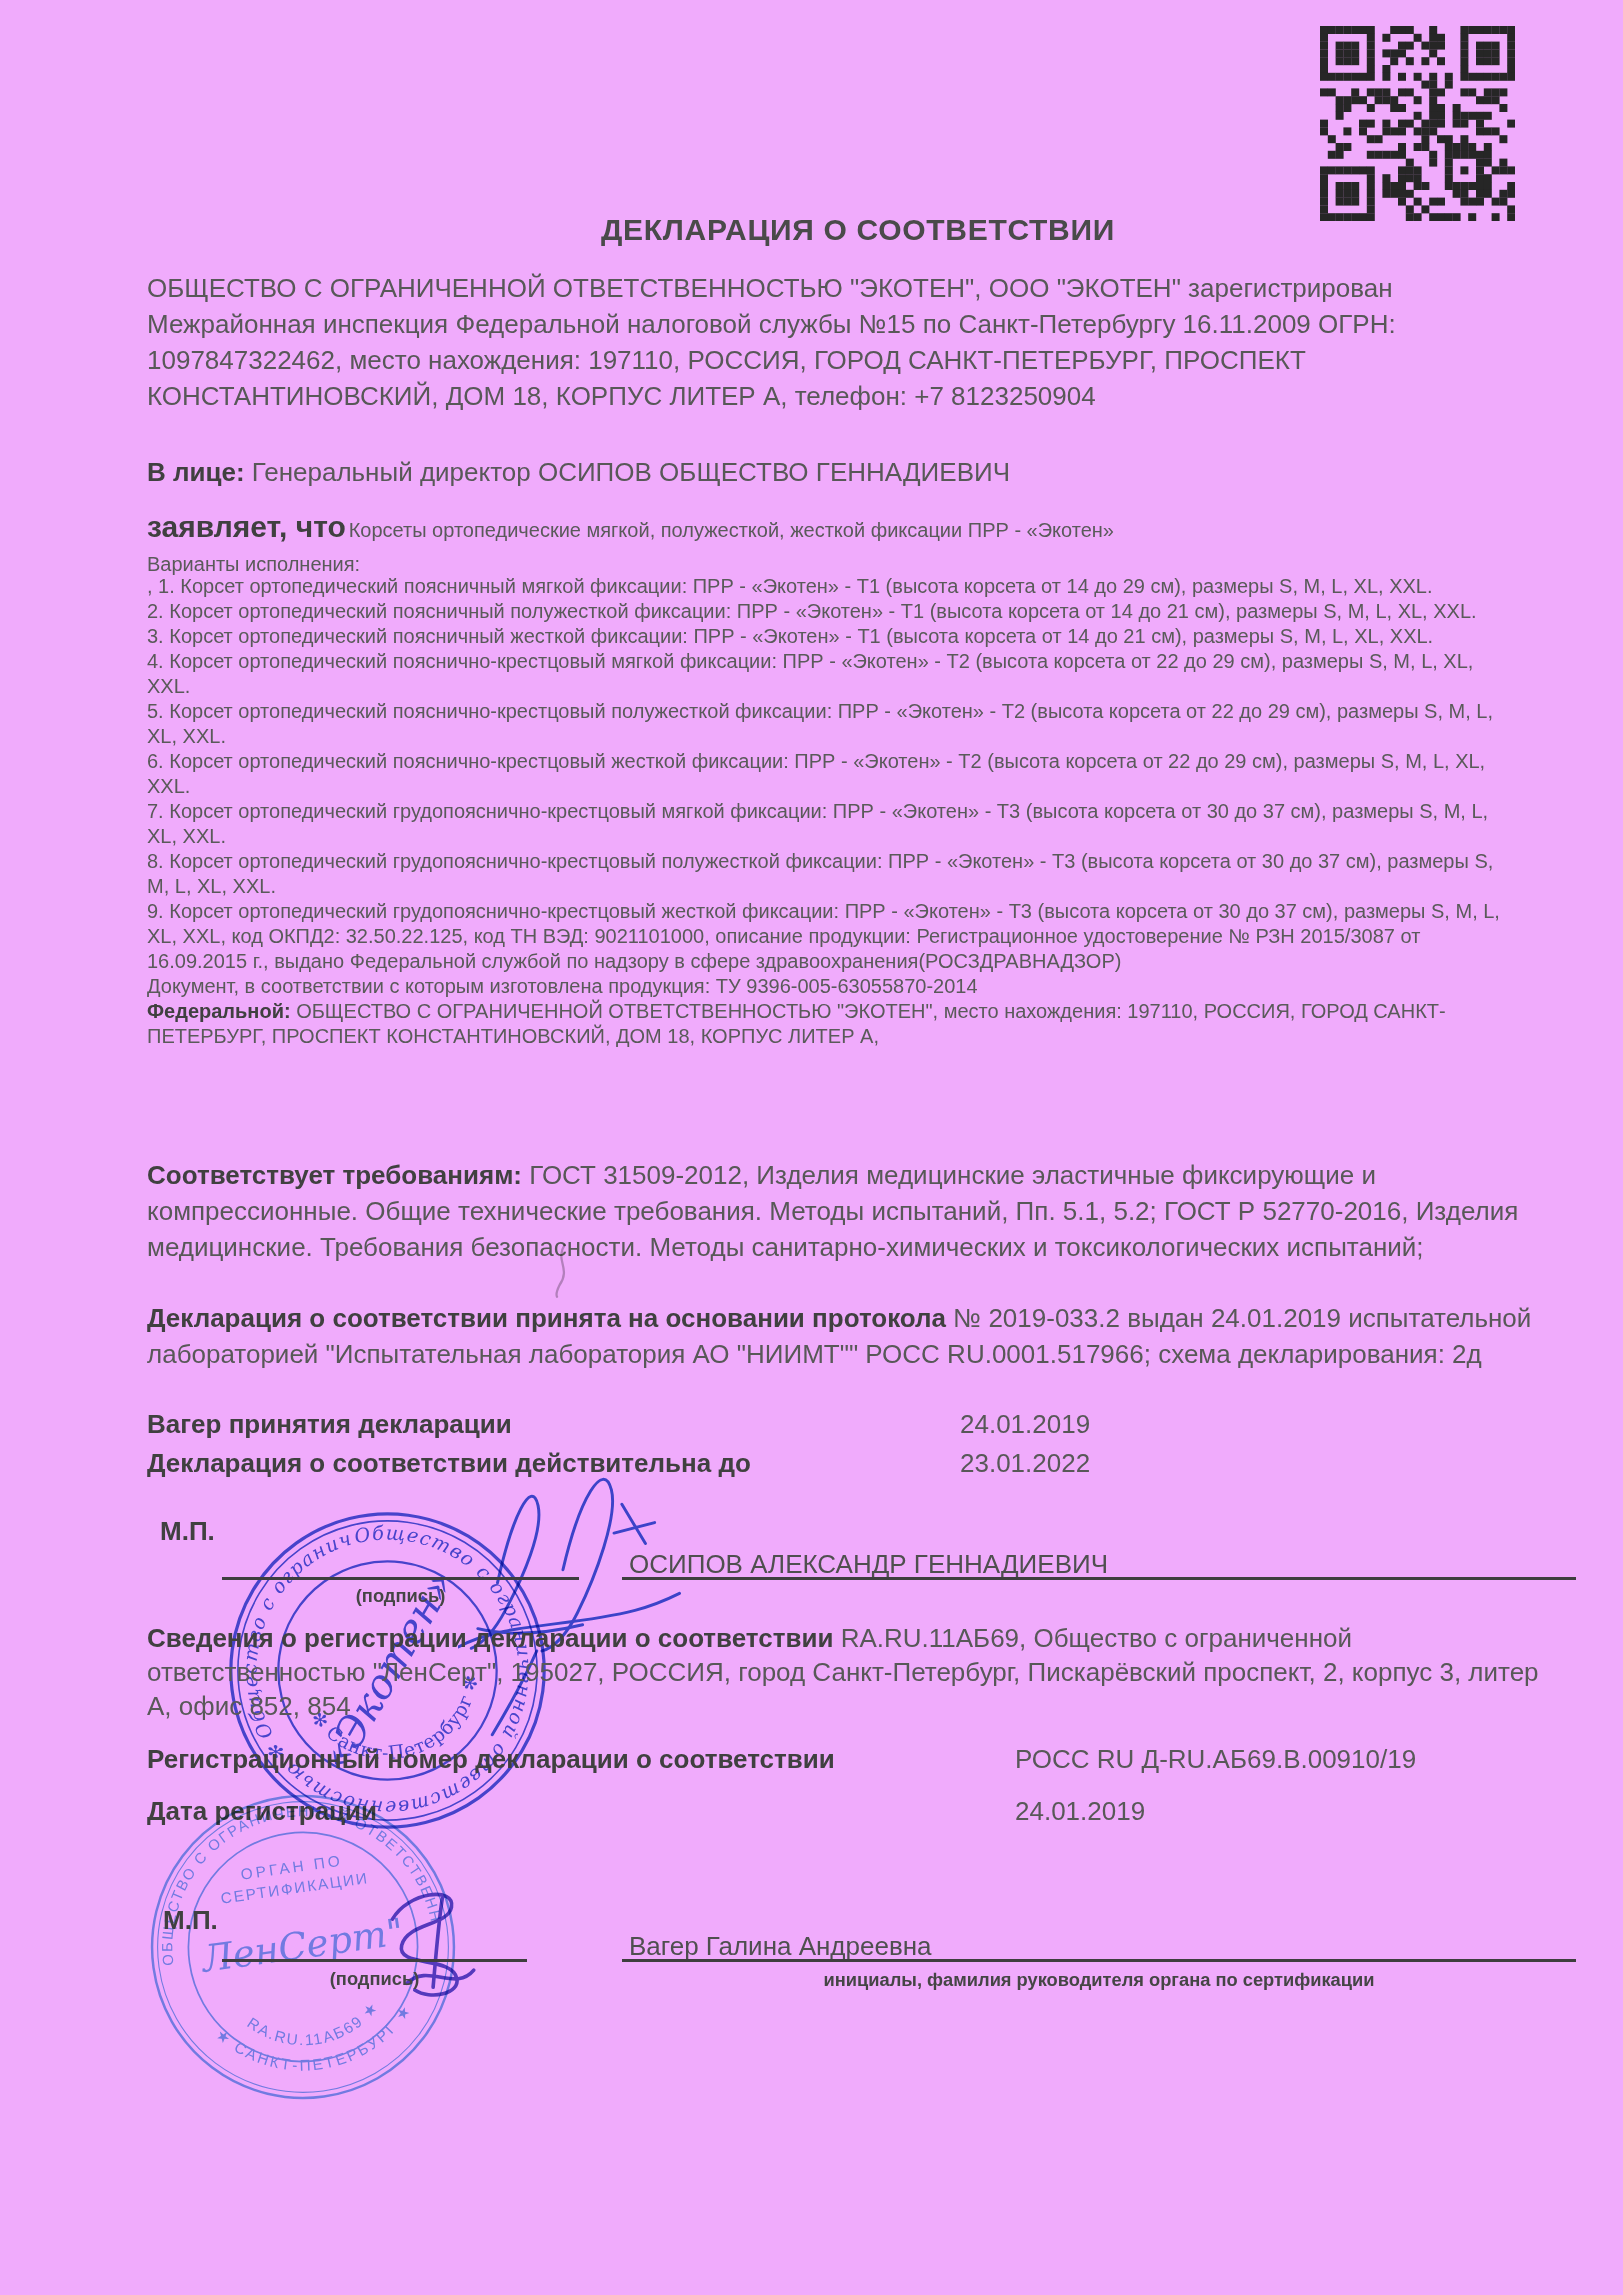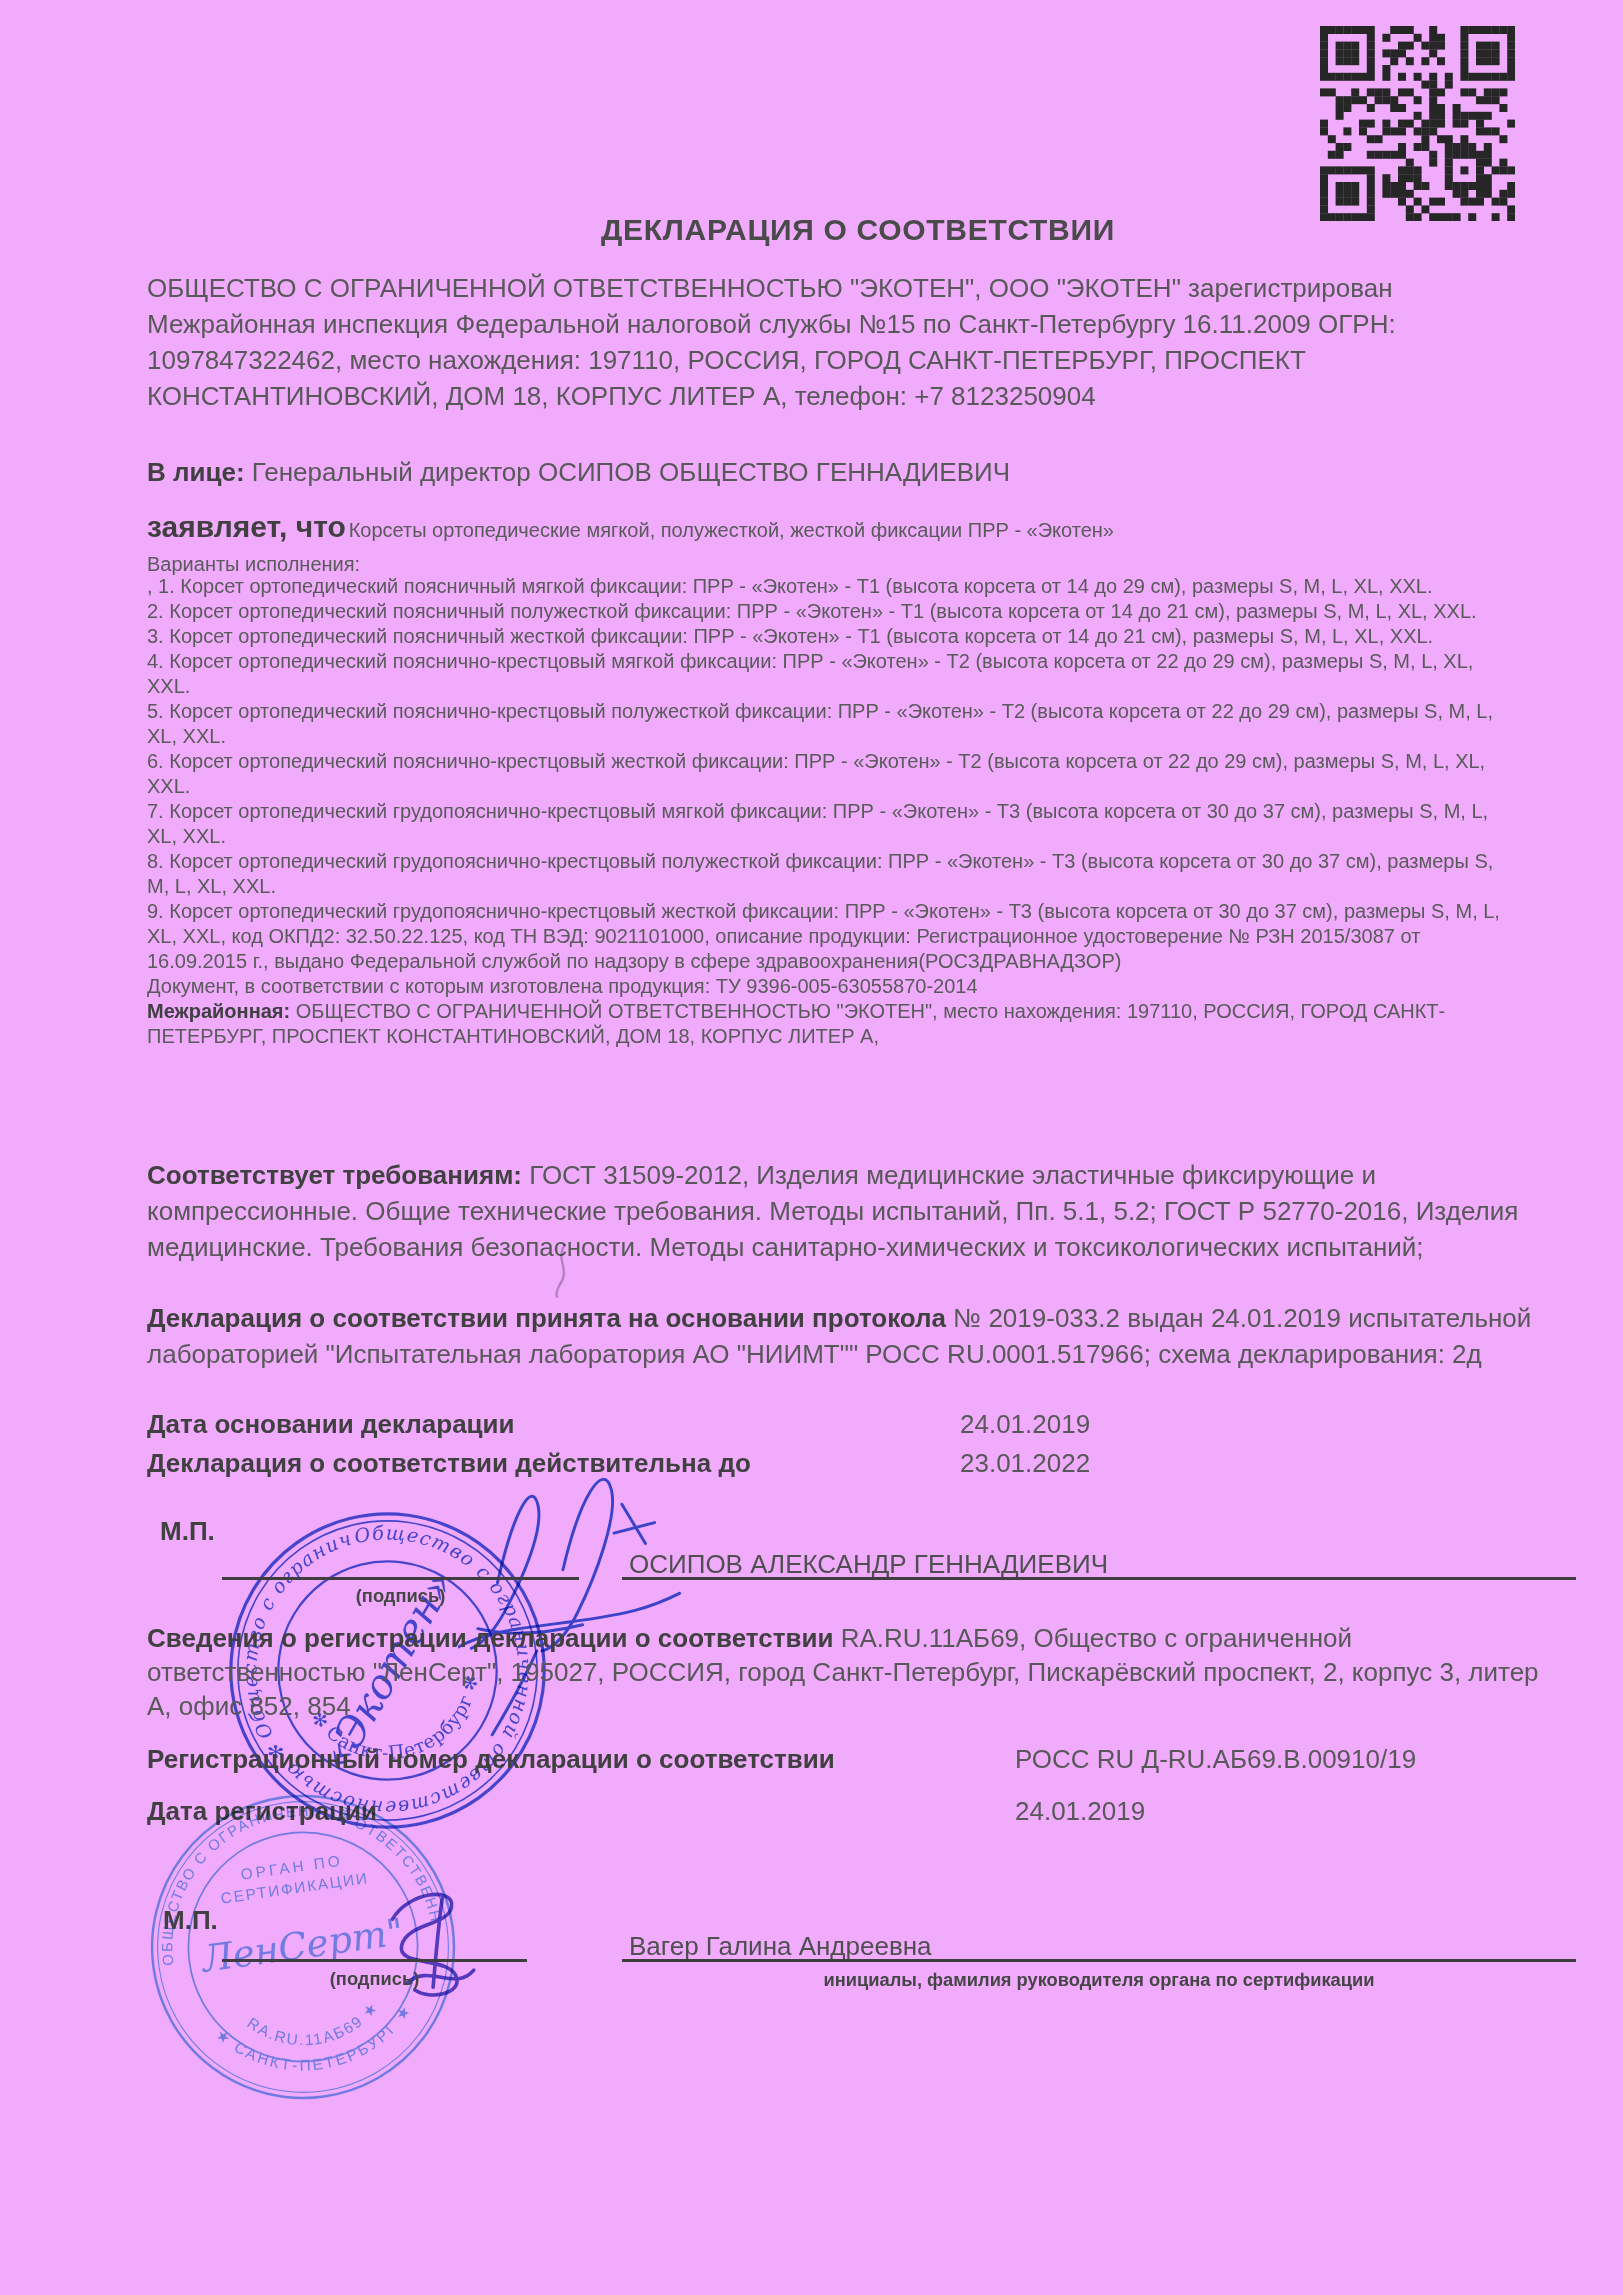--- a/index.html
+++ b/index.html
@@ -353,40 +353,40 @@
     <div>2. Корсет ортопедический поясничный полужесткой фиксации: ПРР - «Экотен» - Т1 (высота корсета от 14 до 21 см), размеры S, M, L, XL, XXL.</div>
     <div>3. Корсет ортопедический поясничный жесткой фиксации: ПРР - «Экотен» - Т1 (высота корсета от 14 до 21 см), размеры S, M, L, XL, XXL.</div>
     <div>4. Корсет ортопедический пояснично-крестцовый мягкой фиксации: ПРР - «Экотен» - Т2 (высота корсета от 22 до 29 см), размеры S, M, L, XL, XXL.</div>
     <div>5. Корсет ортопедический пояснично-крестцовый полужесткой фиксации: ПРР - «Экотен» - Т2 (высота корсета от 22 до 29 см), размеры S, M, L, XL, XXL.</div>
     <div>6. Корсет ортопедический пояснично-крестцовый жесткой фиксации: ПРР - «Экотен» - Т2 (высота корсета от 22 до 29 см), размеры S, M, L, XL, XXL.</div>
     <div>7. Корсет ортопедический грудопояснично-крестцовый мягкой фиксации: ПРР - «Экотен» - Т3 (высота корсета от 30 до 37 см), размеры S, M, L, XL, XXL.</div>
     <div>8. Корсет ортопедический грудопояснично-крестцовый полужесткой фиксации: ПРР - «Экотен» - Т3 (высота корсета от 30 до 37 см), размеры S, M, L, XL, XXL.</div>
     <div>9. Корсет ортопедический грудопояснично-крестцовый жесткой фиксации: ПРР - «Экотен» - Т3 (высота корсета от 30 до 37 см), размеры S, M, L, XL, XXL, код ОКПД2: 32.50.22.125, код ТН ВЭД: 9021101000, описание продукции: Регистрационное удостоверение № РЗН 2015/3087 от 16.09.2015 г., выдано Федеральной службой по надзору в сфере здравоохранения(РОСЗДРАВНАДЗОР)</div>
     <div>Документ, в соответствии с которым изготовлена продукция: ТУ 9396-005-63055870-2014</div>
     <div>
-      <span class="t40b" style="font-size:20px;">Межрайонная:</span>
+      <span class="t40b" style="font-size:20px;">Федеральной:</span>
       <span>ОБЩЕСТВО С ОГРАНИЧЕННОЙ ОТВЕТСТВЕННОСТЬЮ "ЭКОТЕН", место нахождения: 197110, РОССИЯ, ГОРОД САНКТ-ПЕТЕРБУРГ, ПРОСПЕКТ КОНСТАНТИНОВСКИЙ, ДОМ 18, КОРПУС ЛИТЕР А,</span>
     </div>
   </div>
 
   <div class="abs t40" style="left:147px;top:1157px;width:1409px;line-height:36px;">
     <span class="t40b">Соответствует требованиям:</span>
     <span>ГОСТ 31509-2012, Изделия медицинские эластичные фиксирующие и компрессионные. Общие технические требования. Методы испытаний, Пп. 5.1, 5.2; ГОСТ Р 52770-2016, Изделия медицинские. Требования безопасности. Методы санитарно-химических и токсикологических испытаний;</span>
   </div>
 
   <div class="abs t40" style="left:147px;top:1300px;width:1409px;line-height:36px;">
     <span class="t40b">Декларация о соответствии принята на основании протокола</span>
     <span>№ 2019-033.2 выдан 24.01.2019 испытательной лабораторией "Испытательная лаборатория АО "НИИМТ"" РОСС RU.0001.517966; схема декларирования: 2д</span>
   </div>
 
   <svg class="abs sig" style="left:549px;top:1242px;" width="29" height="56" viewBox="0 0 44 86">
     <path d="M24,4 C8,28 34,40 16,66 C12,74 10,80 12,84" stroke="#9b9b9b" stroke-width="3.5" fill="none" stroke-linecap="round" opacity="0.65"></path>
   </svg>
 
-  <div class="abs row-label" style="left:147px;top:1409px;">Дата основании декларации</div>
+  <div class="abs row-label" style="left:147px;top:1409px;">Вагер принятия декларации</div>
   <div class="abs row-value" style="left:960px;top:1409px;">24.01.2019</div>
 
   <div class="abs row-label" style="left:147px;top:1448px;">Декларация о соответствии действительна до</div>
   <div class="abs row-value" style="left:960px;top:1448px;">23.01.2022</div>
 
   <div class="abs mp" style="left:160px;top:1516px;">М.П.</div>
 
   <div class="abs stamp" style="left:227px;top:1510px;width:321px;height:321px;opacity:0.85;transform:rotate(-14deg);">
     <svg width="321" height="321" viewBox="0 0 500 500">
       <g stroke="#2b49c6" fill="none">

